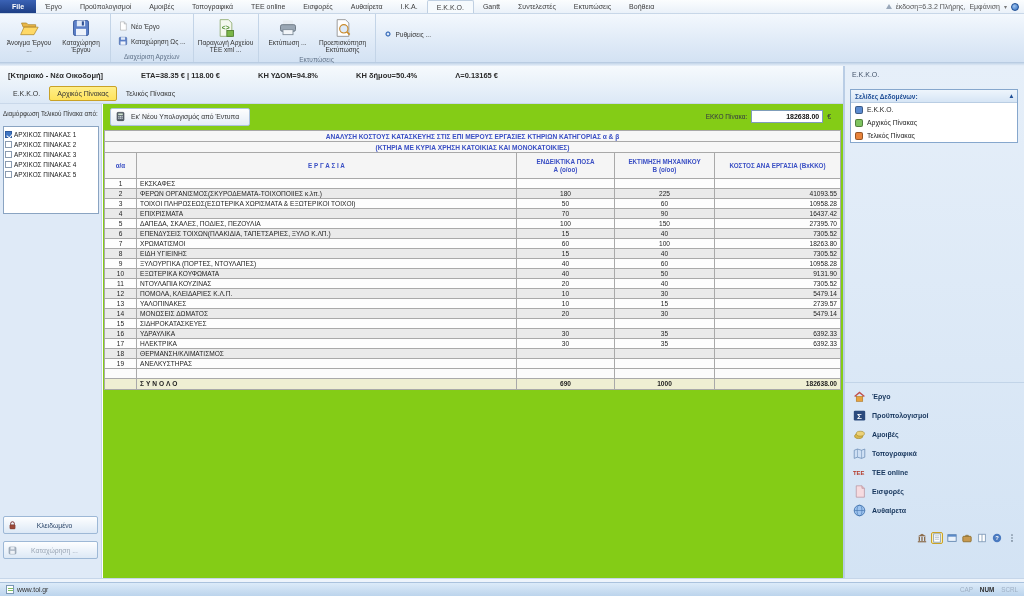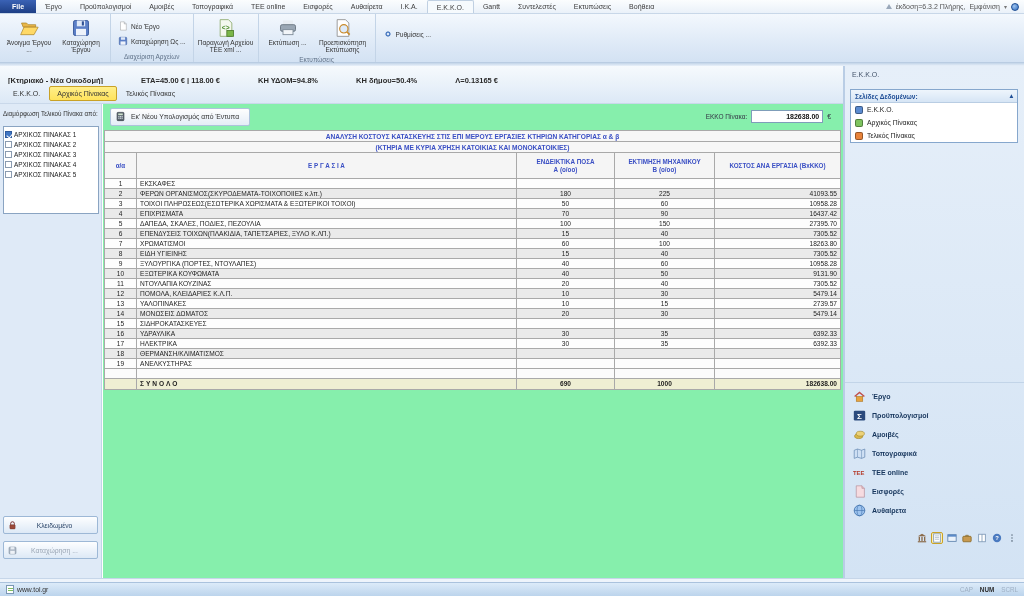--- a/index.html
+++ b/index.html
@@ -30,21 +30,21 @@
   .rbtn-large svg { width:20px; height:20px; margin-bottom:1px; }
   .rcol { display:flex; flex-direction:column; justify-content:flex-start; gap:3px; padding-top:4px; }
   .rbtn-small { display:flex; align-items:center; gap:3px; font-size:6.5px; padding:1px 4px; border-radius:2px; }
   .rbtn-small svg { width:10px; height:10px; }
   #ribbon-shadow { position:absolute; top:63px; left:0; width:1024px; height:3px;
     background:linear-gradient(#c2d4e8,#e9f1fa); }
 
   
   #infobar { position:absolute; top:66px; left:0; width:843px; height:20px;
     background:linear-gradient(#f6fafd,#e9f1f9); border-bottom:1px solid #d4e0ee;
-    display:flex; align-items:flex-end; gap:38px; padding-left:8px; }
+    display:flex; align-items:center; gap:38px; padding-left:8px; }
   .info-item { font-size:7.5px; font-weight:bold; color:#2b2b2b; white-space:nowrap; }
 
   
   #tabstrip { position:absolute; top:84px; left:0; width:843px; height:20px;
     background:linear-gradient(#eaf2fa,#dce8f6); border-bottom:1px solid #c9d8ea;
     display:flex; align-items:center; padding-left:6px; gap:2px; }
   .vtab { font-size:7px; color:#333; padding:3px 7px; cursor:default; }
   .vtab.active { background:linear-gradient(#ffef8a,#ffe35c); border:1px solid #c9a227; border-radius:2px; font-weight:normal; }
 
   
@@ -59,21 +59,21 @@
   .chk-box.checked { background:#3f76c4; border-color:#2d5a9e; }
   .chk-box.checked::after { content:""; position:absolute; left:1.5px; top:0.5px; width:3px; height:4.5px;
     border:solid #fff; border-width:0 1.2px 1.2px 0; transform:rotate(40deg); }
   .panel-btn { position:absolute; left:3px; width:95px; height:18px; border:1px solid #9db8d6; border-radius:2px;
     background:linear-gradient(#fdfeff,#dde9f6); display:flex; align-items:center; font-size:6.8px; color:#1f3a5f; }
   .panel-btn .pb-icon { width:16px; display:flex; justify-content:center; }
   .panel-btn .pb-label { flex:1; text-align:center; padding-right:8px; }
   .panel-btn.disabled { color:#9aa6b5; }
 
   
-  #main { position:absolute; top:0; left:102px; width:741px; height:474px; background:#86efac; border-left:1px solid #fff; }
+  #main { position:absolute; top:0; left:102px; width:741px; height:474px; background:#84cc16; border-left:1px solid #fff; }
   #main-toolbar { position:absolute; top:0; left:0; width:100%; height:25px; display:flex; align-items:center; }
   #recalc-btn { margin-left:7px; height:18px; display:flex; align-items:center; gap:6px; padding:0 10px 0 5px;
     border:1px solid #adc3dc; border-radius:2px; background:linear-gradient(#fefefe,#e4edf7); font-size:6.8px; color:#333; }
   #ekko-field { margin-left:auto; display:flex; align-items:center; gap:4px; padding-right:12px; }
   #ekko-label { font-size:6.5px; color:#334; }
   #ekko-input { width:72px; height:13px; border:1px solid #7f9db9; background:#fff; font-size:7px; font-weight:bold;
     text-align:right; padding:0 3px; color:#111; font-family:"Liberation Sans",sans-serif; }
   #ekko-cur { font-size:6.8px; color:#334; }
 
   
@@ -245,21 +245,21 @@
           </svg>
           <span>Ρυθμίσεις ...</span>
         </div>
       </div>
     </div>
   </div>
   <div id="ribbon-shadow"></div>
 
   <div id="infobar">
       <span class="info-item">[Κτηριακό - Νέα Οικοδομή]</span>
-      <span class="info-item">ΕΤΑ=45.00 € | 118.00 €</span>
+      <span class="info-item">ΕΤΑ=38.35 € | 118.00 €</span>
       <span class="info-item">ΚΗ ΥΔΟΜ=94.8%</span>
       <span class="info-item">ΚΗ δήμου=50.4%</span>
       <span class="info-item">Λ=0.13165 €</span>
     </div>
 
   <div id="tabstrip">
       <div class="vtab">Ε.Κ.Κ.Ο.</div>
       <div class="vtab active">Αρχικός Πίνακας</div>
       <div class="vtab">Τελικός Πίνακας</div>
     </div>

